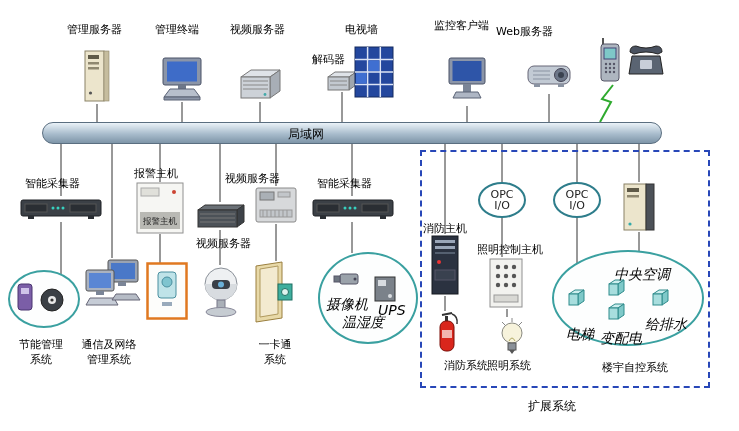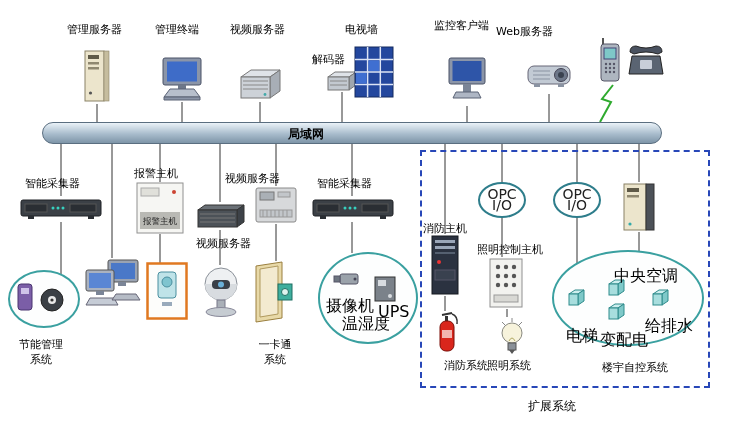--- a/index.html
+++ b/index.html
@@ -1,30 +1,30 @@
 <!DOCTYPE html>
 <html><head>
 <meta charset="utf-8">
 <style>
   * { margin:0; padding:0; box-sizing:border-box; }
   body { font-family:"DejaVu Sans","Liberation Sans",sans-serif; background:#fff; }
   #canvas { position:relative; width:739px; height:431px; background:#ffffff; overflow:hidden; }
   .lbl  { position:absolute; font-size:11px; color:#000; white-space:nowrap; }
   .lbl2 { position:absolute; font-size:11px; color:#000; text-align:center; line-height:15px; white-space:pre-line; }
-  .sm   { font-size:16px; }
+  .sm   { font-size:14px;font-style:italic; }
   .icon { position:absolute; line-height:0; }
   #wires { position:absolute; left:0; top:0; }
   .bus { position:absolute; left:42px; top:122px; width:620px; height:22px; border-radius:11px;
          background:linear-gradient(#eaf2f8,#a8bccc 55%,#7e95a8); border:1px solid #5a6e80; }
-  .bus-label { position:absolute; left:288px; top:126px; font-size:12px; font-weight:bold; color:#000; }
+  .bus-label { position:absolute; left:288px; top:126px; font-size:12px; font-weight:normal; color:#000; }
   .dashed-box { position:absolute; left:420px; top:150px; width:290px; height:238px; border:2px dashed #2847b8; }
   .ellipse { position:absolute; border:2px solid #3aa0a0; border-radius:50%; background:rgba(252,254,254,0.65); }
   .opc { position:absolute; width:48px; height:36px; border:2px solid #2e7d8b; border-radius:50%; background:#fff;
          display:flex; align-items:center; justify-content:center; text-align:center;
-         font-size:14px; line-height:11px; color:#222; white-space:pre-line; }
+         font-size:11px; line-height:11px; color:#222; white-space:pre-line; }
   .ext-title { position:absolute; left:528px; top:398px; font-size:12px; color:#000; white-space:nowrap; }
 </style>
 </head>
 <body>
 
 <div id="canvas">
 
   <svg id="wires" width="739" height="431">
     <path d="M97 104 V122 M182 102 V122 M260 102 V122 M342 92 V122 M467 106 V122 M549 94 V122
              M61 144 V196 M61 222 V274
@@ -361,20 +361,22 @@
   <div class="lbl" style="left:496px;top:24px">Web服务器</div>
 
   <div class="lbl" style="left:25px;top:176px">智能采集器</div>
   <div class="lbl" style="left:134px;top:166px">报警主机</div>
   <div class="lbl" style="left:196px;top:236px">视频服务器</div>
   <div class="lbl" style="left:225px;top:171px">视频服务器</div>
   <div class="lbl" style="left:317px;top:176px">智能采集器</div>
 
   <div class="lbl2" style="left:8px;top:337px;width:66px">节能管理
 系统</div>
+  <div class="lbl2" style="left:76px;top:337px;width:66px">通信及网络
+管理系统</div>
   <div class="lbl2" style="left:252px;top:337px;width:46px">一卡通
 系统</div>
 
   <div class="lbl sm" style="left:326px;top:296px">摄像机</div>
   <div class="lbl sm" style="left:378px;top:302px">UPS</div>
   <div class="lbl sm" style="left:342px;top:314px">温湿度</div>
 
   <div class="lbl" style="left:423px;top:221px">消防主机</div>
   <div class="lbl" style="left:477px;top:242px">照明控制主机</div>
   <div class="lbl" style="left:444px;top:358px">消防系统</div>

